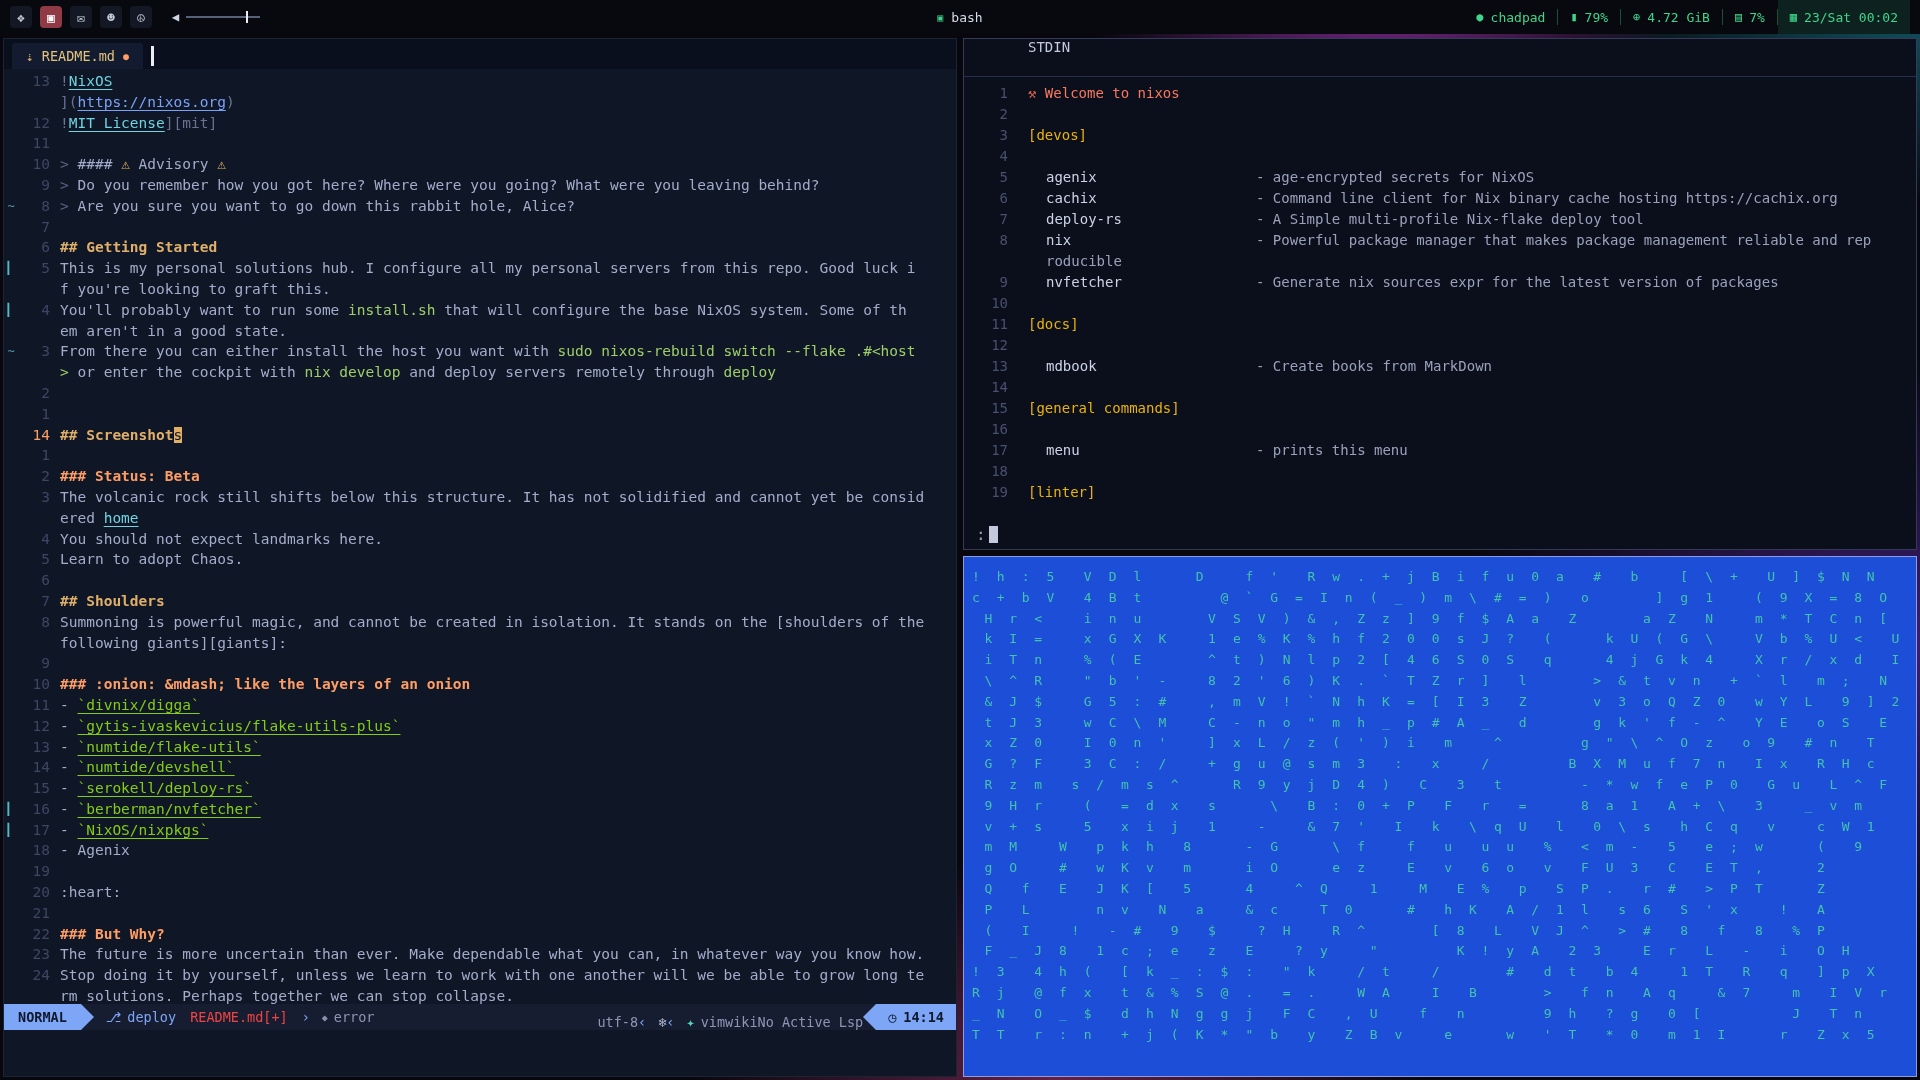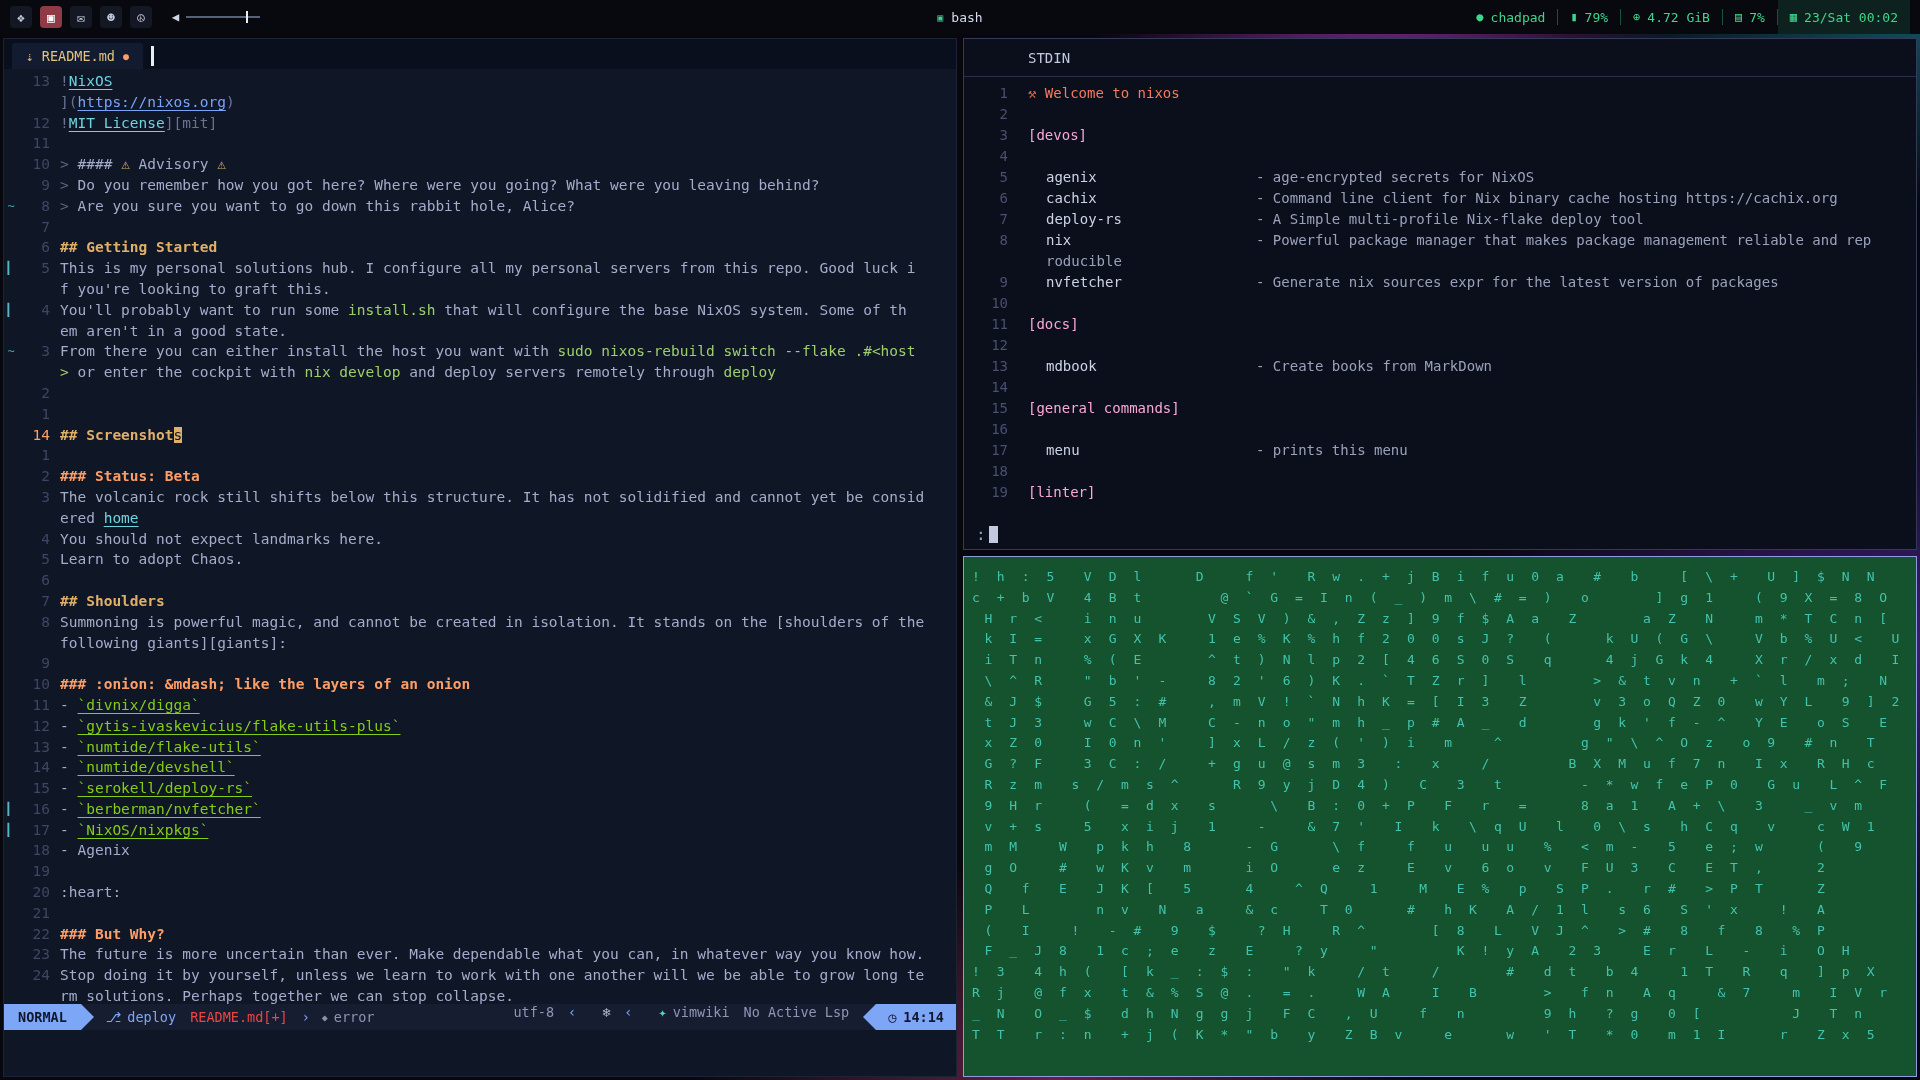--- a/index.html
+++ b/index.html
@@ -61,47 +61,47 @@
   .c-warn{color:#e0af68}
   .c-cursor{background:#e0af68;color:#10131f}
   .statusline{height:26px;background:#171d30;display:flex;align-items:center;font-size:13.5px;color:#8d96b5}
   .sl-mode{background:#7ea6f7;color:#10182e;font-weight:700;padding:0 14px;height:26px;display:flex;align-items:center}
   .pl-r{width:0;height:0;border-top:13px solid transparent;border-bottom:13px solid transparent;border-left:13px solid #7ea6f7;margin-right:12px}
   .sl-item{display:flex;align-items:center;gap:6px;margin-right:14px}
   .branch{color:#7ea6f7}
   .file{color:#ef4444}
   .sl-chev{color:#7ea6f7;margin-right:12px}
   .err-icon{color:#8891ad;font-size:10px}
-  .sl-right{margin-left:auto;display:flex;align-items:flex-start;gap:14px}
+  .sl-right{margin-left:auto;display:flex;align-items:flex-end;}
   .os-icon{color:#aeb6d0}
   .ft{display:flex;align-items:center;gap:6px}
   .ft-icon{color:#4fd6be}
   .time-wrap{display:flex;align-items:center}
   .pl-l{width:0;height:0;border-top:13px solid transparent;border-bottom:13px solid transparent;border-right:13px solid #7ea6f7}
   .sl-time{background:#7ea6f7;color:#10182e;font-weight:700;padding:0 12px;height:26px;display:flex;align-items:center;gap:7px}
   .cmdline{height:46px;background:#0f1626}
   
   .terminal-window{position:absolute;left:963px;top:38px;width:954px;height:512px;background:#0b0f1c;
     border:1px solid #343b58;display:flex;flex-direction:column}
-  .term-header{height:38px;display:flex;align-items:center;padding-left:64px;color:#c3cadf;
+  .term-header{height:38px;display:flex;padding-left:64px;color:#c3cadf;
     font-size:14px;border-bottom:1px solid #272e49}
   .term-body{flex:1;padding-top:6px;font-size:14px;overflow:hidden}
   .term-row{display:flex;height:21px;line-height:21px;white-space:pre}
   .tnum{width:44px;text-align:right;color:#494f6e}
   .tcontent{padding-left:20px;display:flex}
   .tname{width:228px;padding-left:18px;color:#ccd3e6}
   .tdesc{color:#9aa1ba}
-  .thead{color:#f9a8d4}
+  .thead{color:#eab308}
   .twrap{color:#9aa1ba;padding-left:18px}
   .ticon{color:#e0654a}
   .taccent{color:#f7795e}
   .term-prompt{height:30px;display:flex;align-items:center;padding-left:12px;color:#9aa1ba}
   .cursor-block{width:9px;height:17px;background:#c3cadf;margin-left:3px}
   
-  .glyph-window{position:absolute;left:963px;top:556px;width:954px;height:521px;background:#14532d;
+  .glyph-window{position:absolute;left:963px;top:556px;width:954px;height:521px;background:#1d4ed8;
     border:1px solid #8f9ae0;padding:10px 8px;overflow:hidden}
   .g-row{white-space:pre;font-size:13px;line-height:20.8px;letter-spacing:4.6px;color:#43c3ad}
 </style>
 </head>
 <body>
 
 <div class="screen">
 
   <header class="topbar">
     <div class="tb-left">

